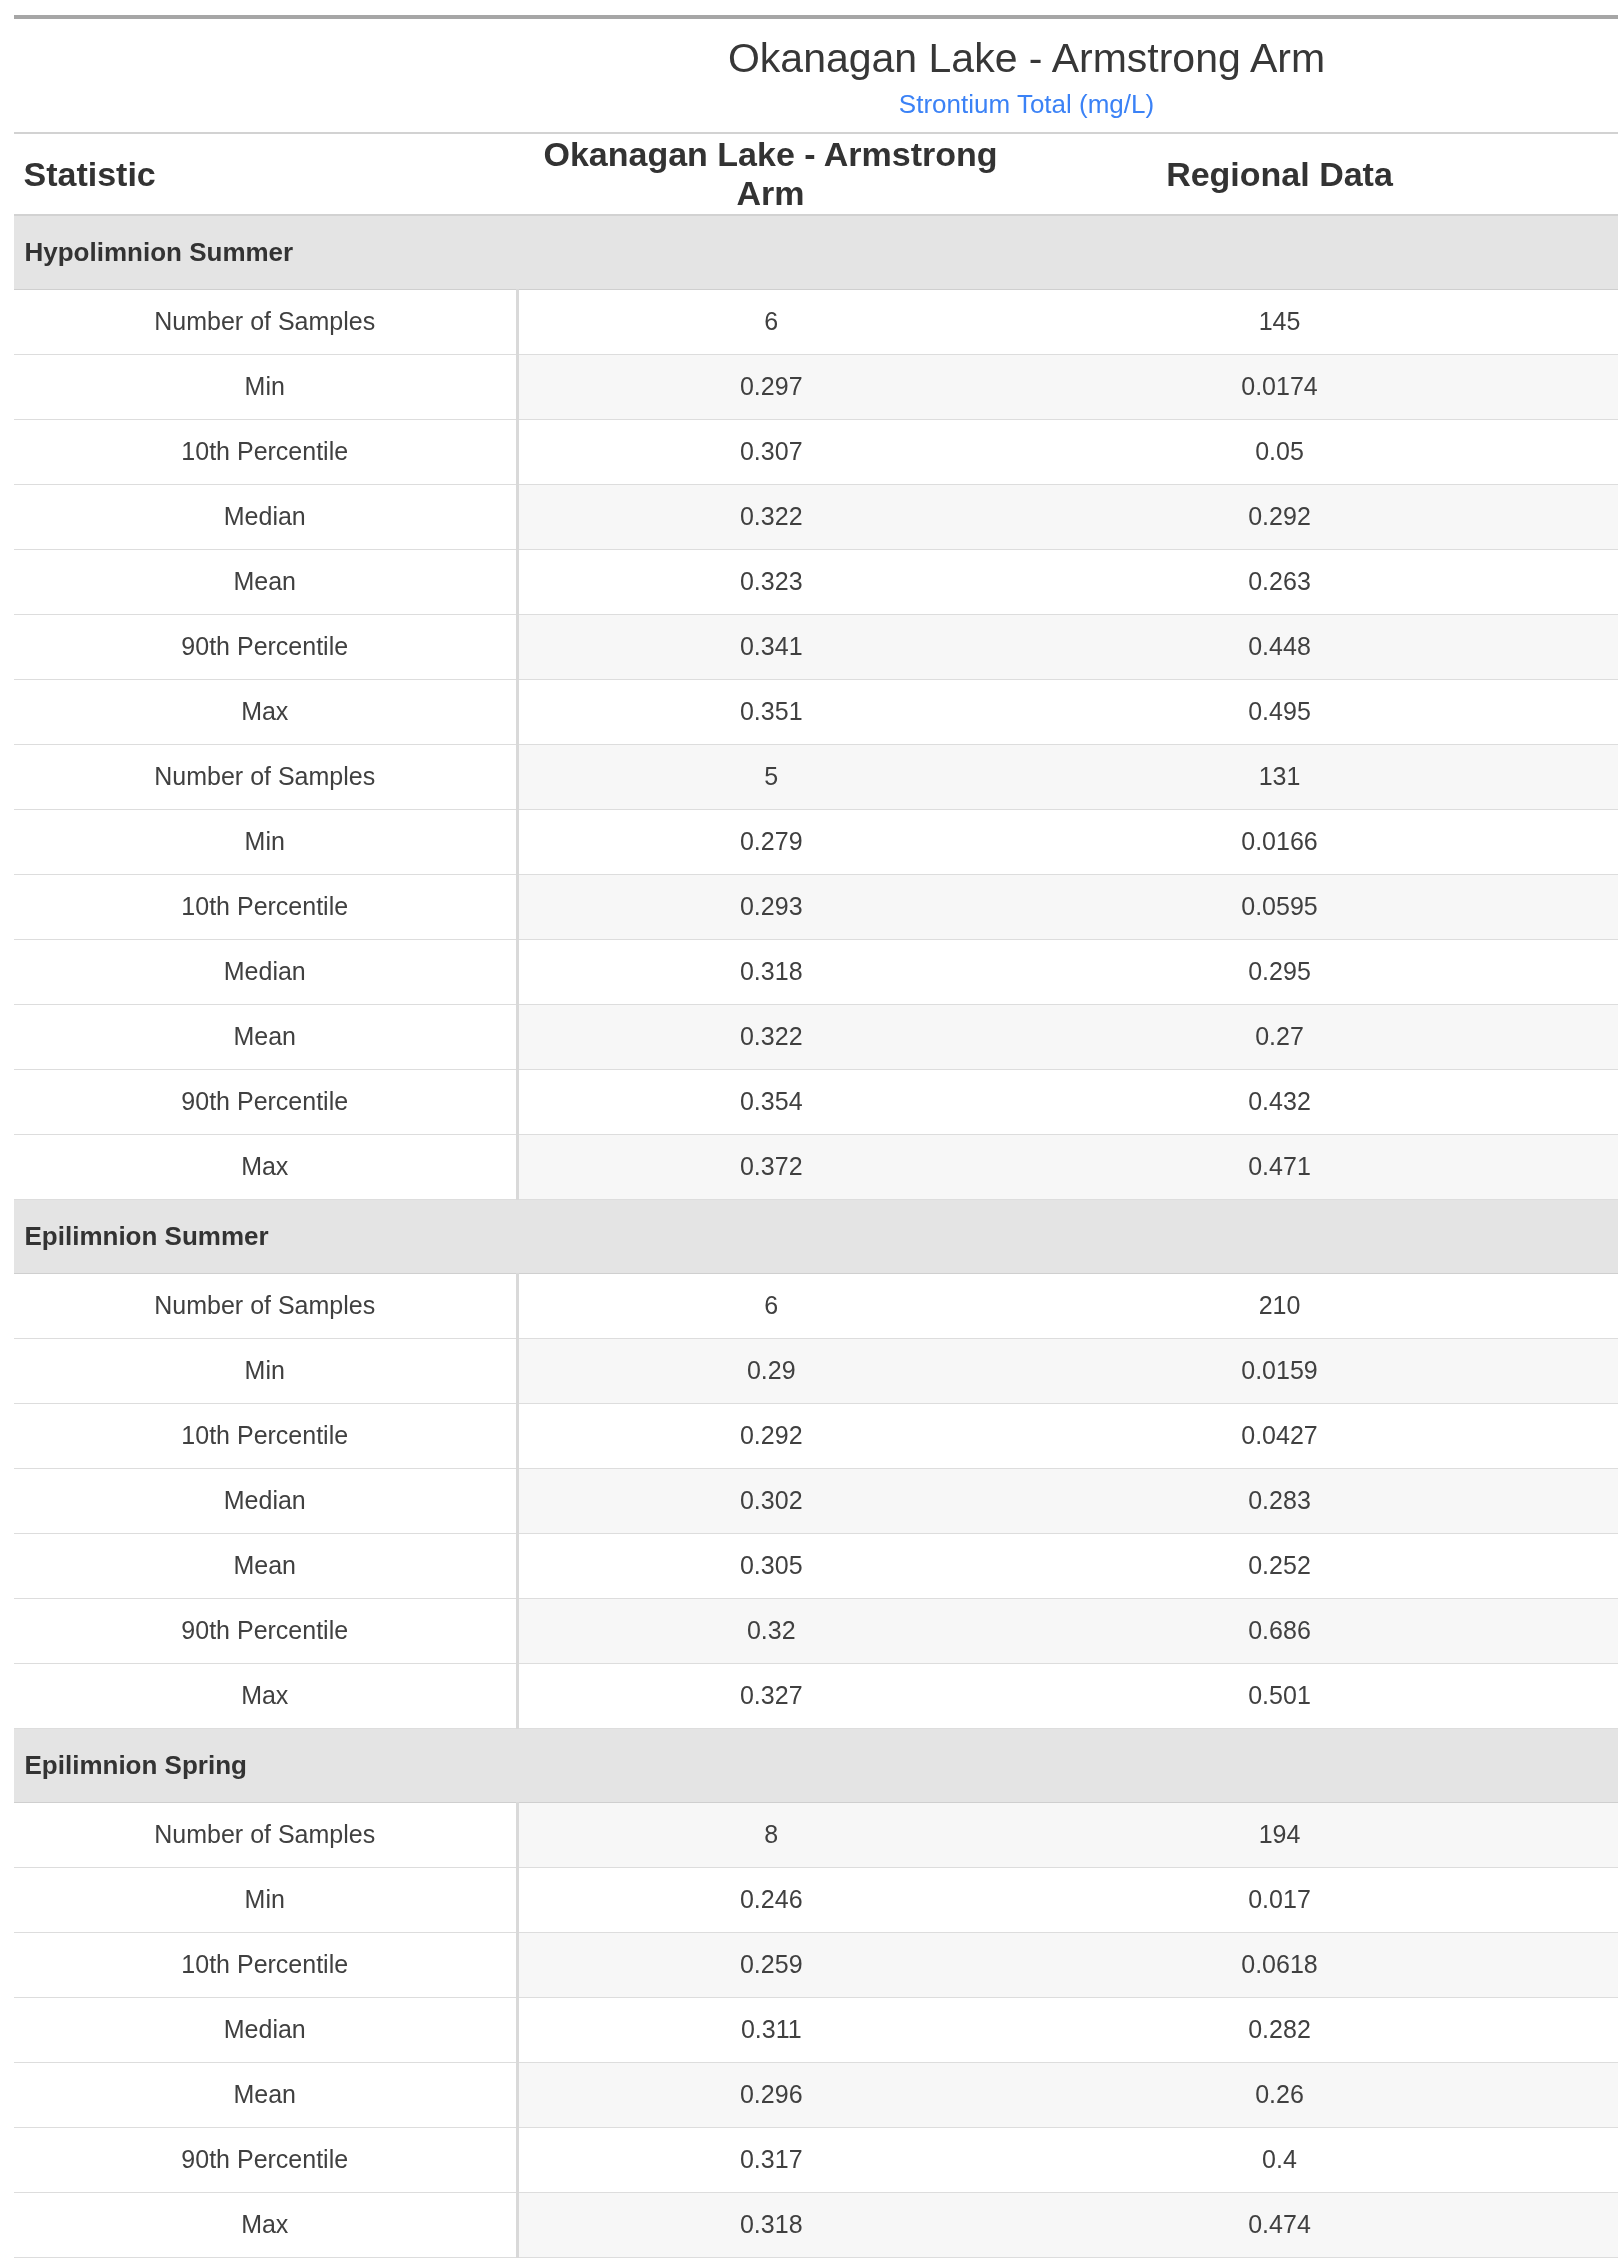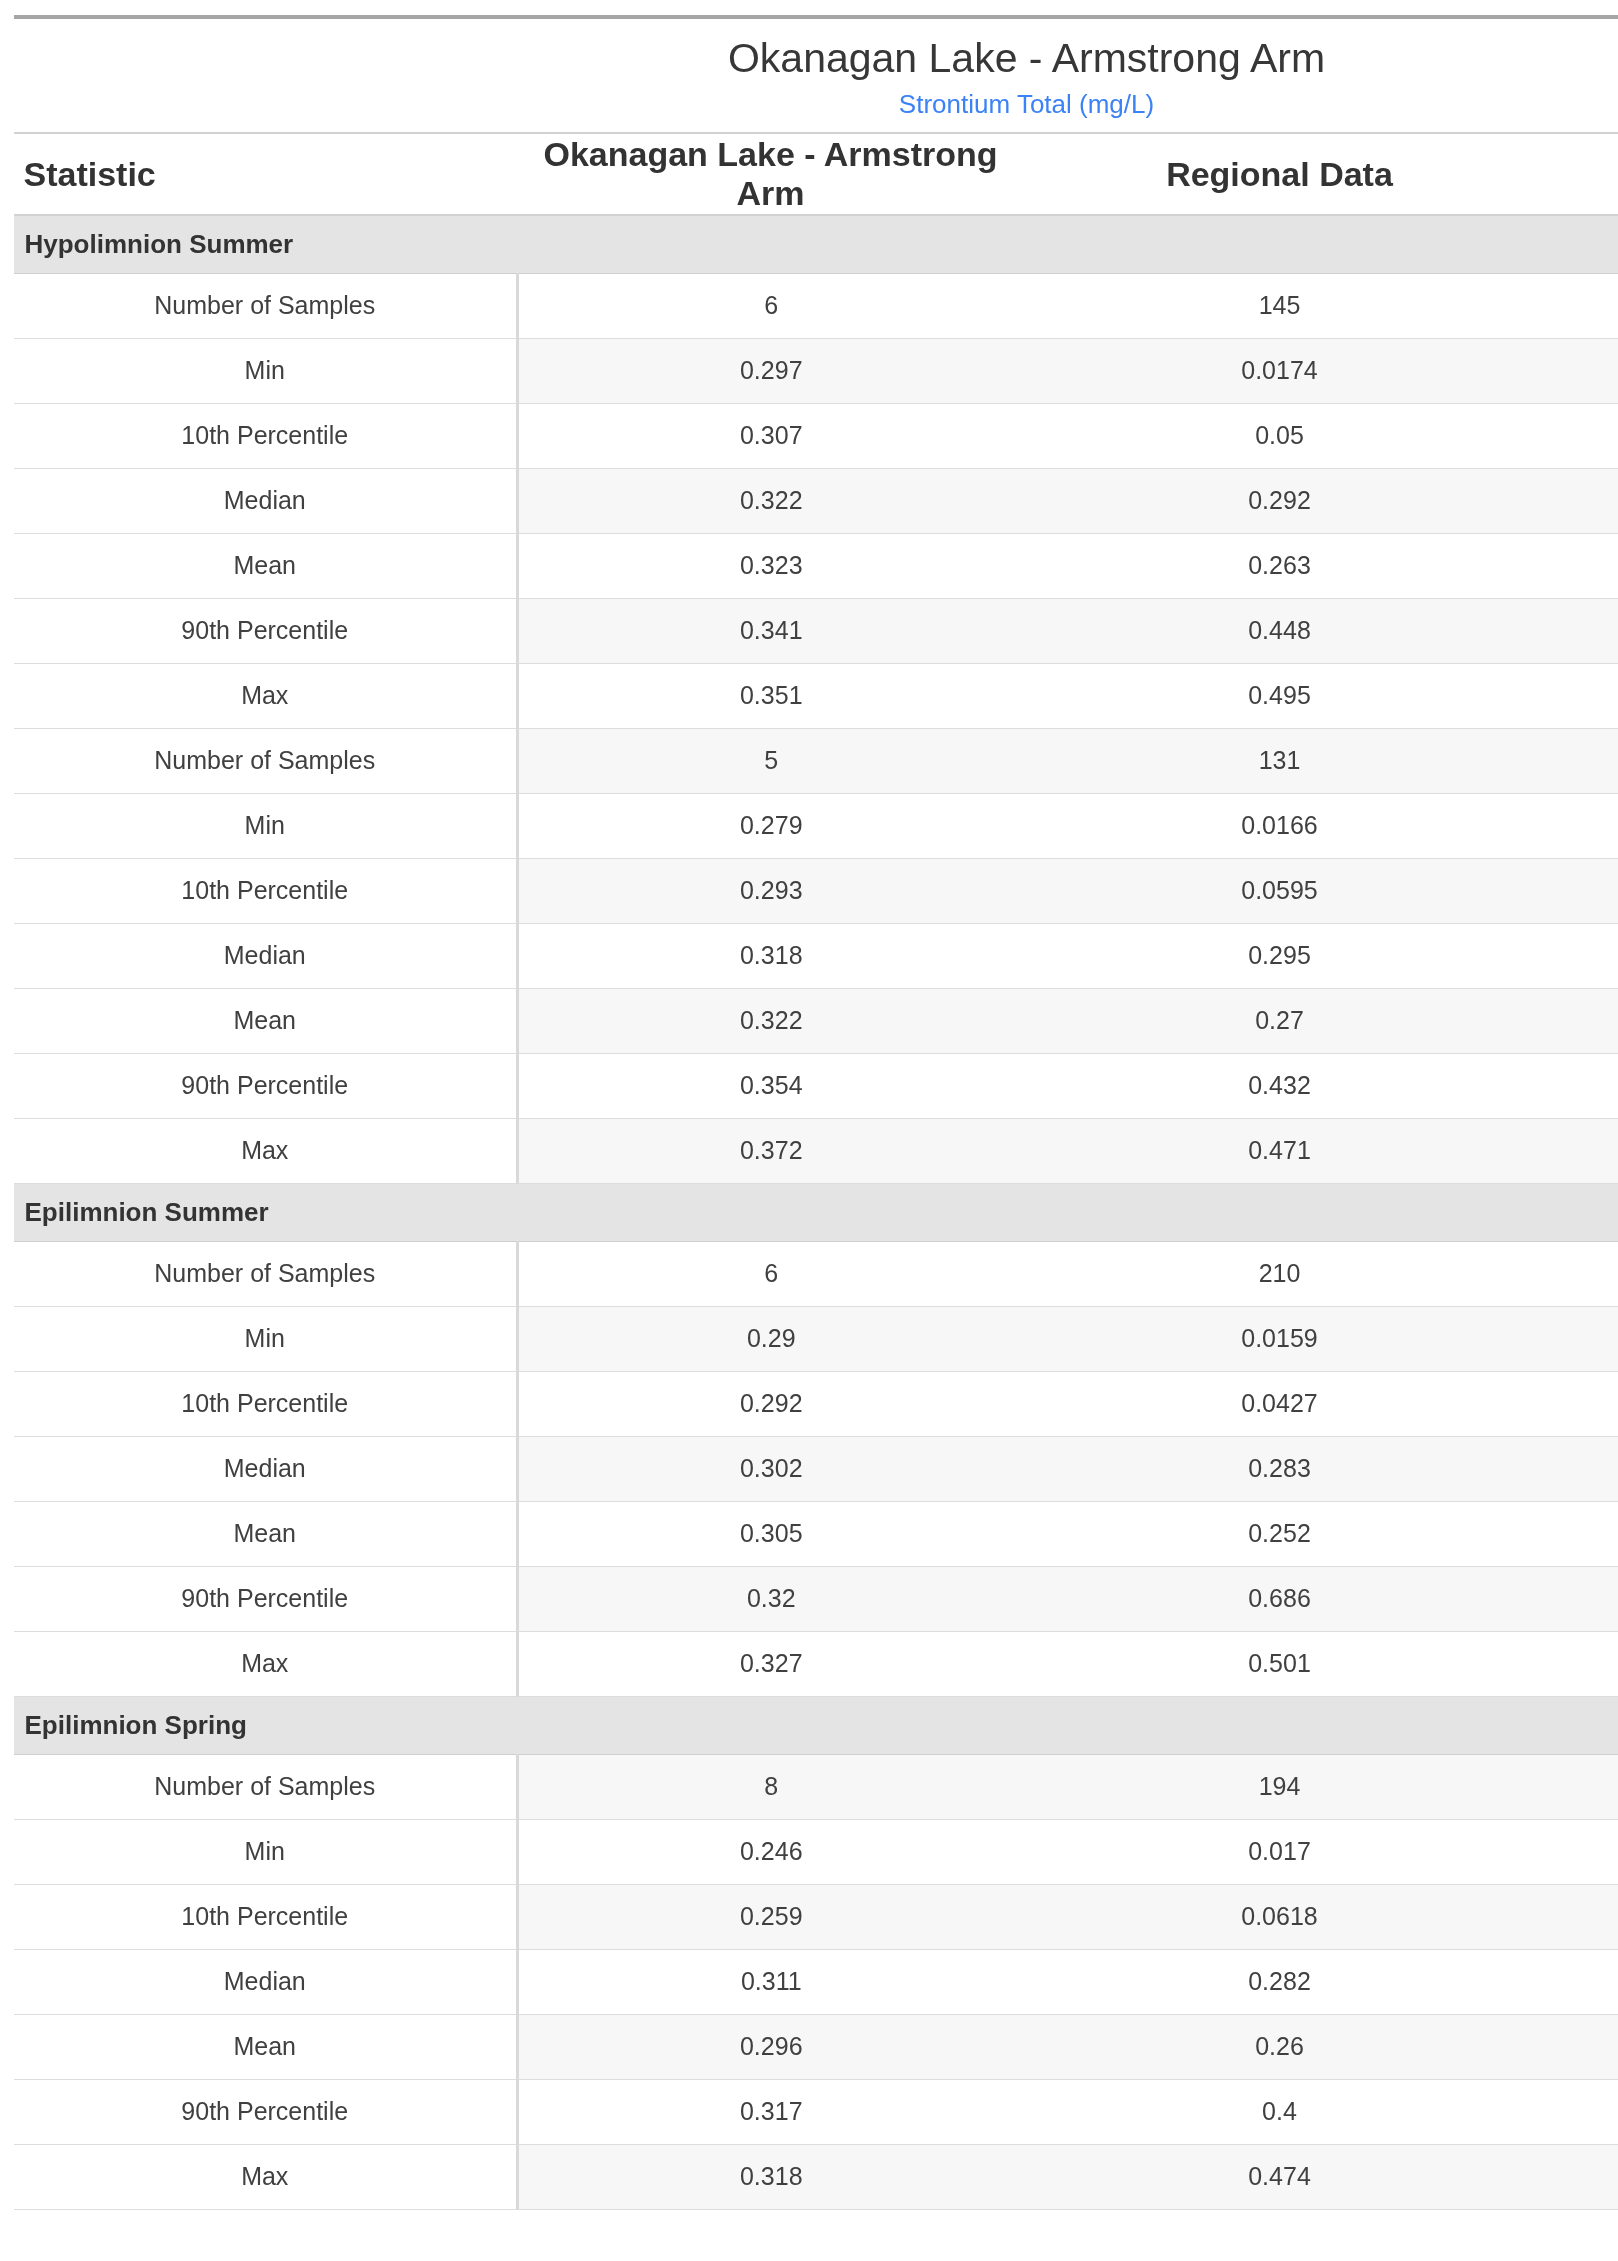--- a/index.html
+++ b/index.html
@@ -57,21 +57,21 @@
     font-size: 34px;
     font-weight: 700;
     color: #333333;
     vertical-align: middle;
     background: #ffffff;
   }
   thead th.stat-h { text-align: left; padding-left: 10px; }
   thead th.val-h  { text-align: center; }
 
   tbody th.section {
-    height: 58px;
+    height: 74px;
     background: #e4e4e4;
     border-bottom: 1.7px solid #cfcfcf;
     font-size: 26px;
     font-weight: 700;
     color: #333333;
     text-align: left;
     padding-left: 11px;
     vertical-align: middle;
   }
   tbody td {

